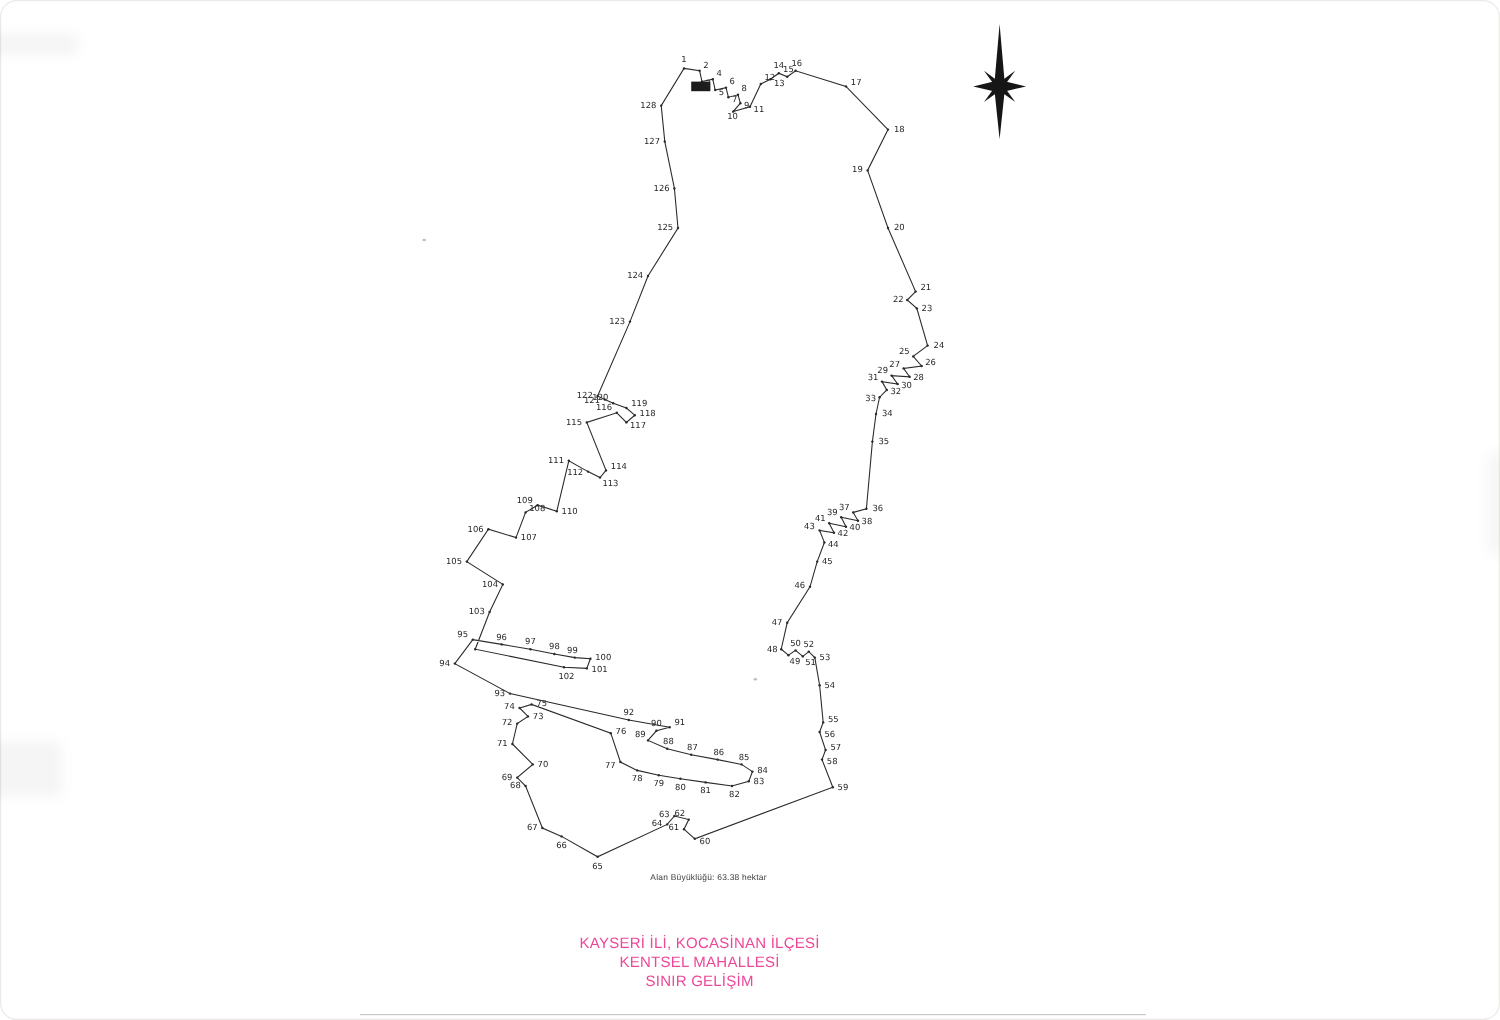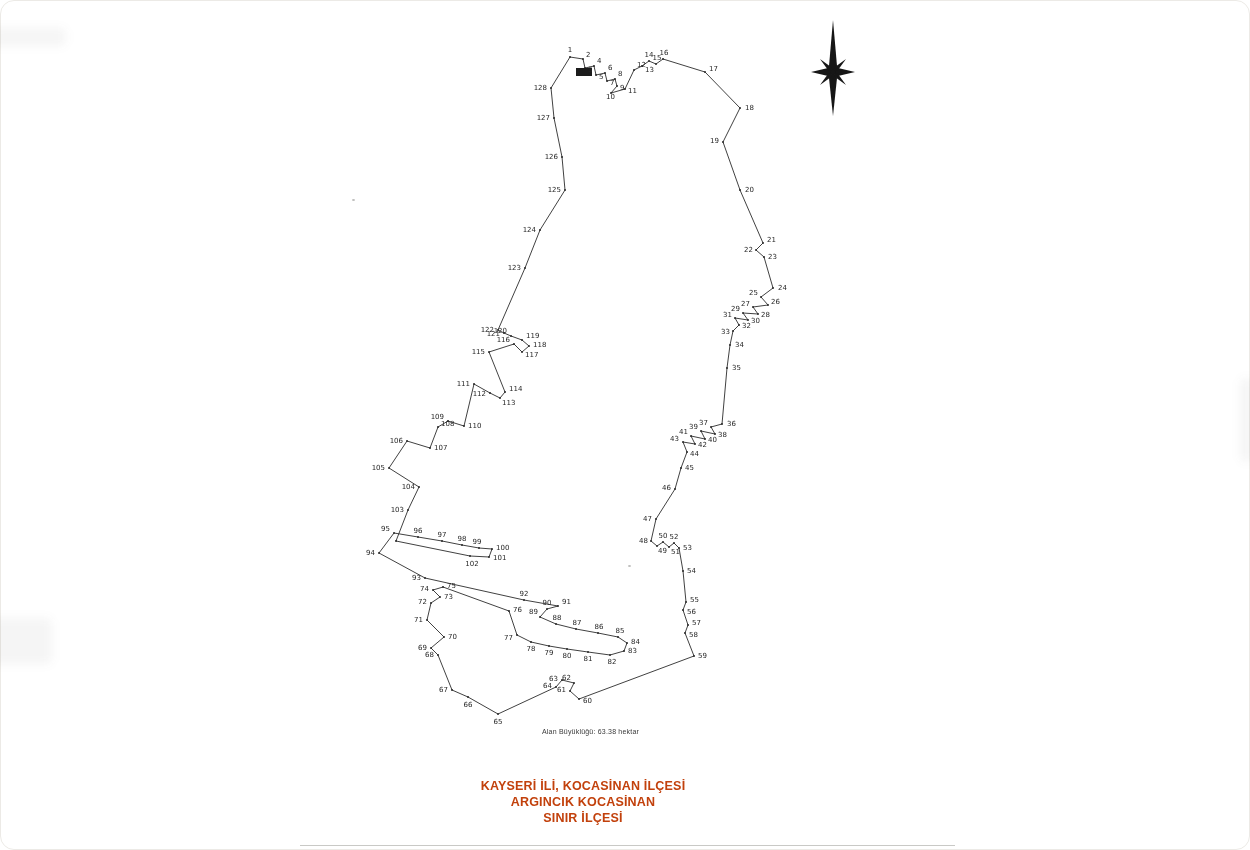--- a/index.html
+++ b/index.html
@@ -64,25 +64,25 @@
     font-size: 7px;
     letter-spacing: 0.2px;
     color: #3a3a3a;
   }
   .title-block {
     position: absolute;
     left: 283px; top: 778px; width: 600px;
     text-align: center;
   }
   .title-line {
-    font-weight: bold;
+    font-weight: normal;
     font-size: 12.5px;
     line-height: 16px;
     letter-spacing: 0.2px;
-    color: #c2410c;
+    color: #ec4899;
   }
   .footer-rule {
     position: absolute;
     left: 300px; top: 845px;
     width: 655px; height: 1px;
     background: #c9c9c6;
   }
 </style>
 </head>
 <body>
@@ -366,17 +366,17 @@
   <polygon points="15,43 26,51 28,56 23,54"></polygon>
   <polygon points="41,69 33,58 28,56 30,61"></polygon>
   <polygon points="15,69 23,58 28,56 26,61"></polygon>
   <circle cx="28" cy="56" r="2.4"></circle>
 </svg>
 
 <div class="area-note">Alan Büyüklüğü: 63.38 hektar</div>
 
 <div class="title-block">
   <div class="title-line">KAYSERİ İLİ, KOCASİNAN İLÇESİ</div>
-  <div class="title-line">ARGINCIK KOCASİNAN</div>
-  <div class="title-line">SINIR İLÇESİ</div>
+  <div class="title-line">KENTSEL MAHALLESİ</div>
+  <div class="title-line">SINIR GELİŞİM</div>
 </div>
 
 <div class="footer-rule"></div>
 
 </body></html>

